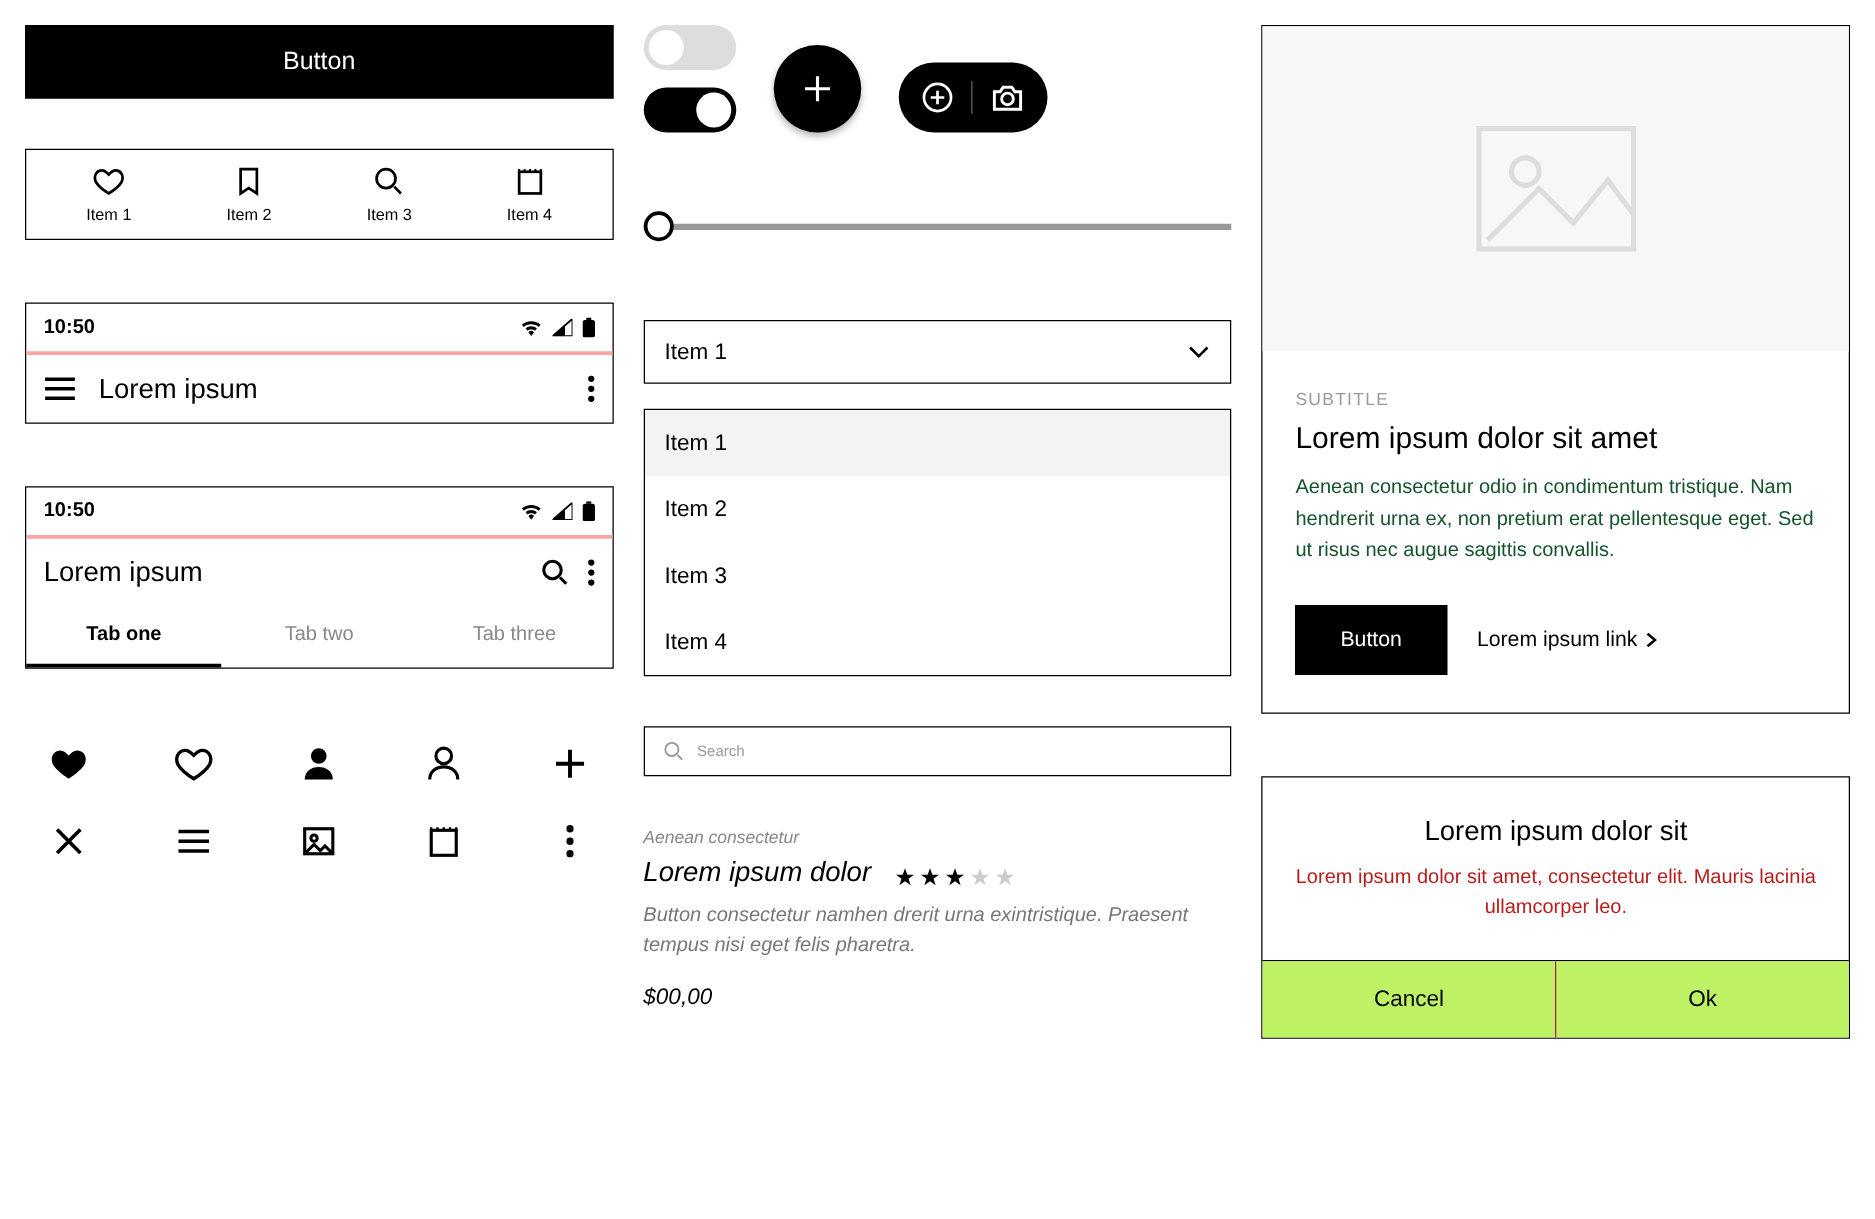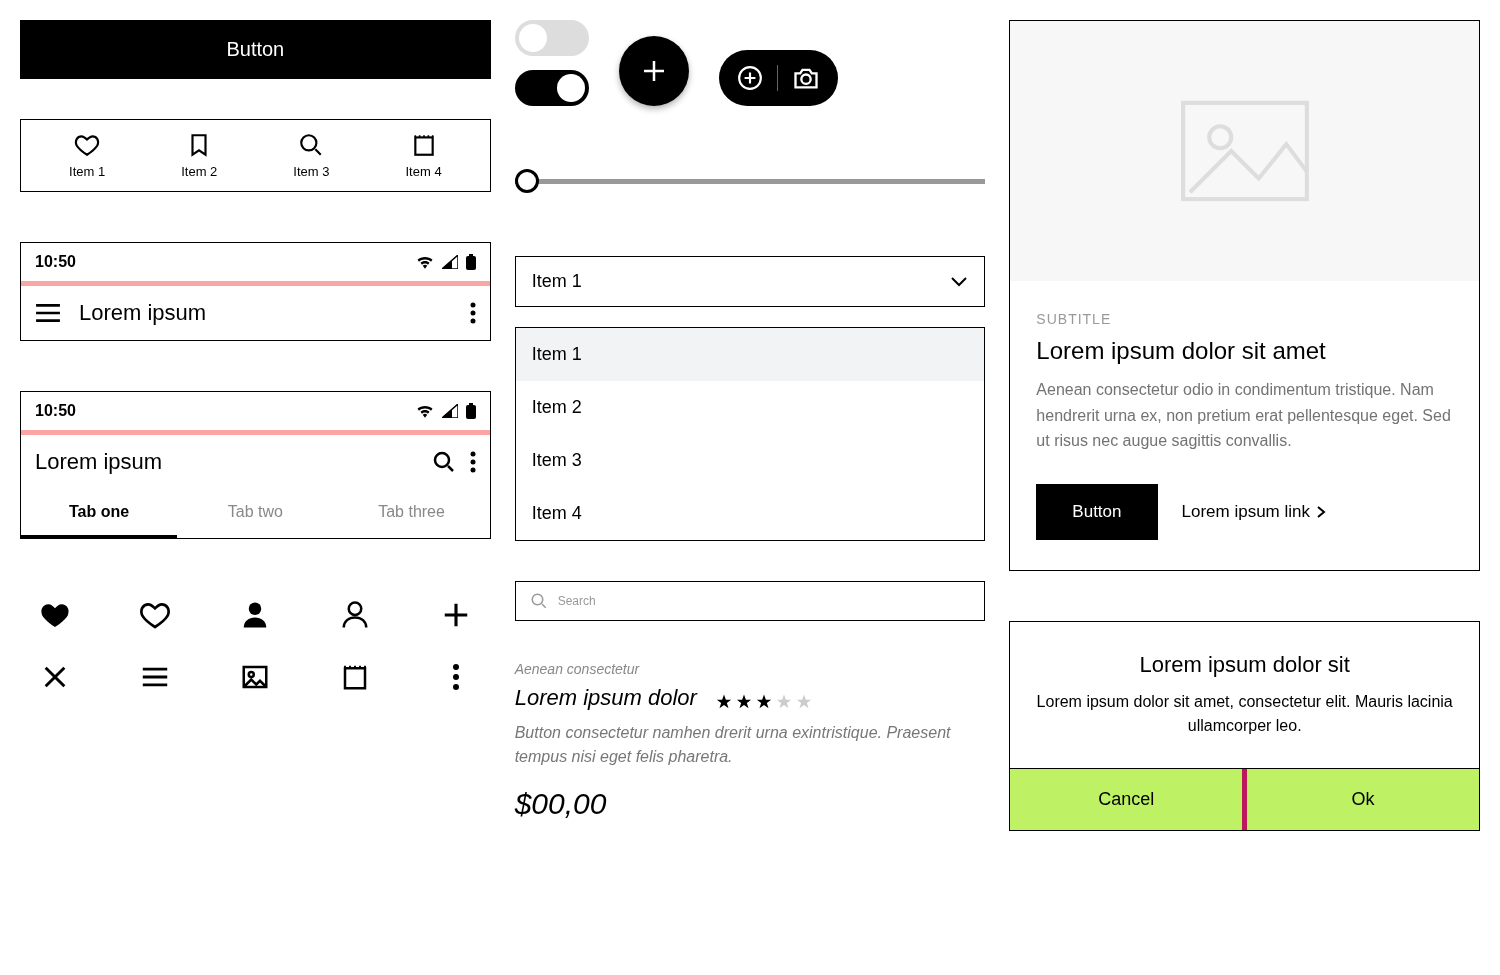--- a/index.html
+++ b/index.html
@@ -7,21 +7,21 @@
 .cols { display: flex; gap: 24px; }
 .col { flex: 1; display: flex; flex-direction: column; }
 
 
 .btn-primary { background: #000; color: #fff; border: none; padding: 18px 20px; font-size: 20px; font-weight: 500; width: 100%; cursor: pointer; }
 .navbar { border: 1px solid #000; display: flex; justify-content: space-around; padding: 12px 10px; margin-top: 40px; }
 .nav-item { display: flex; flex-direction: column; align-items: center; gap: 6px; cursor: pointer; }
 .nav-item .icon { width: 26px; height: 26px; }
 .nav-item .lbl { font-size: 13px; font-weight: 500; }
 .screen { border: 1px solid #000; margin-top: 50px; }
-.statusbar { display: flex; justify-content: space-between; align-items: center; padding: 10px 14px; border-bottom: 5px solid #fca5a5; font-weight: 600; }
+.statusbar { display: flex; justify-content: space-between; align-items: center; padding: 10px 14px; border-bottom: 3px solid #fca5a5; font-weight: 600; }
 .status-icons { display: flex; gap: 8px; align-items: center; }
 .appbar { display: flex; align-items: center; padding: 14px 14px; gap: 18px; }
 .appbar .title { font-size: 22px; flex: 1; }
 .appbar .actions { display: flex; gap: 14px; align-items: center; }
 .appbar.notop { border-top: none; }
 .tabs { display: flex; justify-content: center; }
 .tab { flex: 1; text-align: center; padding: 14px 0; font-size: 16px; color: #888; cursor: pointer; }
 .tab.active { color: #000; font-weight: 600; border-bottom: 3px solid #000; }
 .icon-grid { display: grid; grid-template-columns: repeat(5, 1fr); gap: 30px; margin-top: 60px; justify-items: center; }
 .icon-grid .cell { width: 32px; height: 32px; display: flex; align-items: center; justify-content: center; }
@@ -47,39 +47,39 @@
 .listbox .item.selected { background: #f1f3f5; }
 .searchbox { border: 1px solid #000; padding: 10px 14px; display: flex; align-items: center; gap: 10px; margin-top: 40px; }
 .searchbox input { border: none; outline: none; font-size: 12px; flex: 1; }
 .searchbox input::placeholder { color: #999; }
 .product { margin-top: 40px; font-style: italic; }
 .product .crumb { color: #888; font-size: 14px; }
 .product .title-row { display: flex; align-items: flex-end; gap: 18px; margin-top: 8px; }
 .product .ptitle { font-size: 22px; font-weight: 500; }
 .stars { display: flex; gap: 2px; }
 .product .desc { color: #777; margin-top: 10px; line-height: 1.5; }
-.product .price { font-size: 30px; font-weight: 500; margin-top: 18px; }
+.product .price { font-size: 18px; font-weight: 500; margin-top: 18px; }
 
 
 .card { border: 1px solid #000; }
 .card .img { background: #f7f7f7; height: 260px; display: flex; align-items: center; justify-content: center; }
 .card .body { padding: 30px 26px; }
 .card .sub { color: #999; font-size: 14px; letter-spacing: 1px; text-transform: uppercase; }
 .card .ctitle { font-size: 24px; font-weight: 500; margin-top: 10px; }
-.card .cdesc { color: #737373; margin-top: 12px; line-height: 1.6; }
+.card .cdesc { color: #14532d; margin-top: 12px; line-height: 1.6; }
 .card .actions { display: flex; gap: 24px; align-items: center; margin-top: 30px; }
 .card-btn { background: #000; color: #fff; border: none; padding: 18px 36px; font-size: 17px; cursor: pointer; }
 .card-link { color: #000; font-size: 17px; display: flex; align-items: center; gap: 6px; cursor: pointer; }
 .dialog { border: 1px solid #000; margin-top: 50px; }
 .dialog .dbody { padding: 30px 26px; text-align: center; }
 .dialog .dtitle { font-size: 22px; font-weight: 400; }
-.dialog .ddesc { color: #000000; margin-top: 12px; line-height: 1.5; }
+.dialog .ddesc { color: #b91c1c; margin-top: 12px; line-height: 1.5; }
 .dialog .dbtns { display: flex; border-top: 1px solid #000; }
 .dialog .dbtn { flex: 1; padding: 20px; font-size: 18px; background: #bef264; border: none; cursor: pointer; }
-.dialog .dbtn + .dbtn { border-left: 5px solid #be185d; }
+.dialog .dbtn + .dbtn { border-left: 1px solid #be185d; }
 
 svg { display: block; }
 </style>
 </head>
 <body>
 
 <div class="cols">
 
 <div class="col">
 

